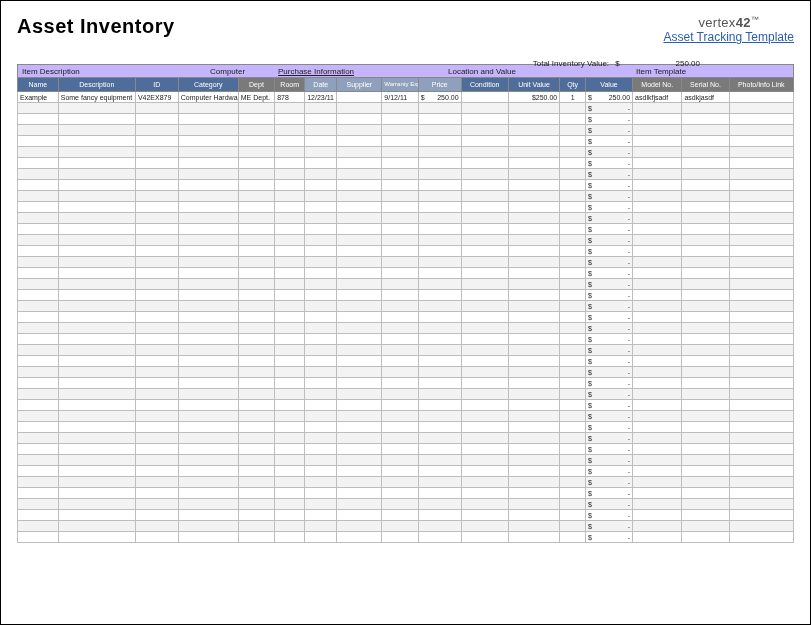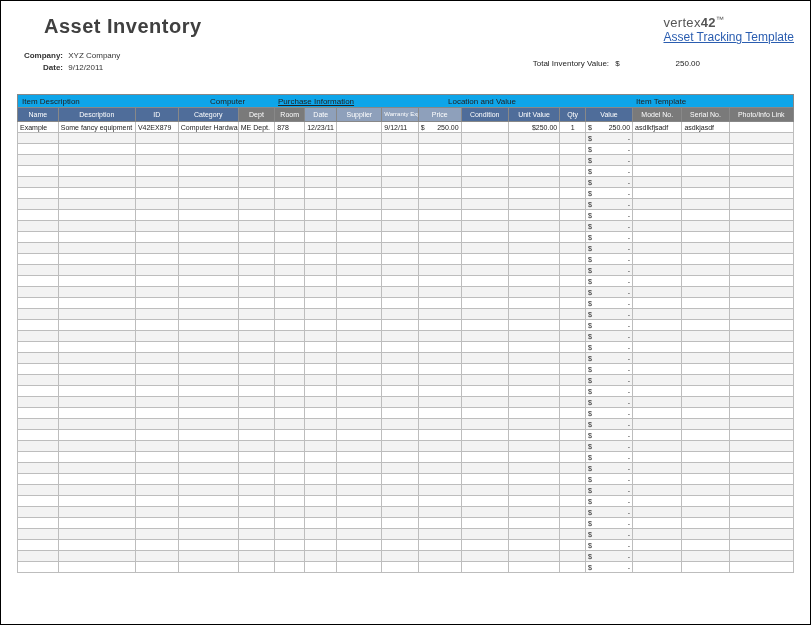--- a/index.html
+++ b/index.html
@@ -14,28 +14,27 @@
   }
   .page {
     padding: 14px 16px 10px 16px;
   }
   .header-row {
     display: flex;
     justify-content: space-between;
     align-items: flex-start;
   }
   .title {
-    color: #404040;
+    color: #000000;
     font-size: 20px;
     font-weight: bold;
     letter-spacing: 0.5px;
-    margin-left: 27px;
   }
   .brand {
-    text-align: left;
+    text-align: center;
     font-size: 9px;
   }
   .brand .logo {
     font-size: 13px;
     color: #555;
     letter-spacing: 0.3px;
   }
   .brand .logo .v42 { font-weight: bold; }
   .brand a {
     color: #2a5db0;
@@ -64,21 +63,21 @@
     margin-top: 20px;
     display: flex;
     font-size: 8px;
     color: #222;
     border-top: 1px solid #888;
     border-left: 1px solid #888;
     border-right: 1px solid #888;
   }
   .group-header > div {
     padding: 2px 4px 1px 4px;
-    background: #0ea5e9;
+    background: #c4b5fd;
     border-right: 0;
   }
   .grp-item   { width: 188px; }
   .grp-loc    { width: 68px; }
   .grp-purch  { width: 170px; text-decoration: underline; }
   .grp-qv     { width: 188px; }
   .grp-det    { flex: 1; }
 
   
   table.grid {
@@ -142,30 +141,20 @@
   <div class="header-row">
     <div class="title">Asset Inventory</div>
     <div class="brand">
       <div class="logo">
         <span>vertex</span><span class="v42">42</span><span style="font-size:8px;vertical-align:super;">™</span>
       </div>
       <a href="#">Asset Tracking Template</a>
     </div>
   </div>
 
-  <div class="meta">
-    <div class="meta-row">
-      <span class="meta-label">Company:</span>
-      <span>XYZ Company</span>
-    </div>
-    <div class="meta-row">
-      <span class="meta-label">Date:</span>
-      <span>9/12/2011</span>
-    </div>
-  </div>
 
   <div class="total-row">
     <span class="tl">Total Inventory Value:</span>
     <span class="cur">$</span>
     <span class="amt">250.00</span>
   </div>
 
   <div class="group-header">
     <div class="grp-item">Item Description</div>
     <div class="grp-loc">Computer</div>

